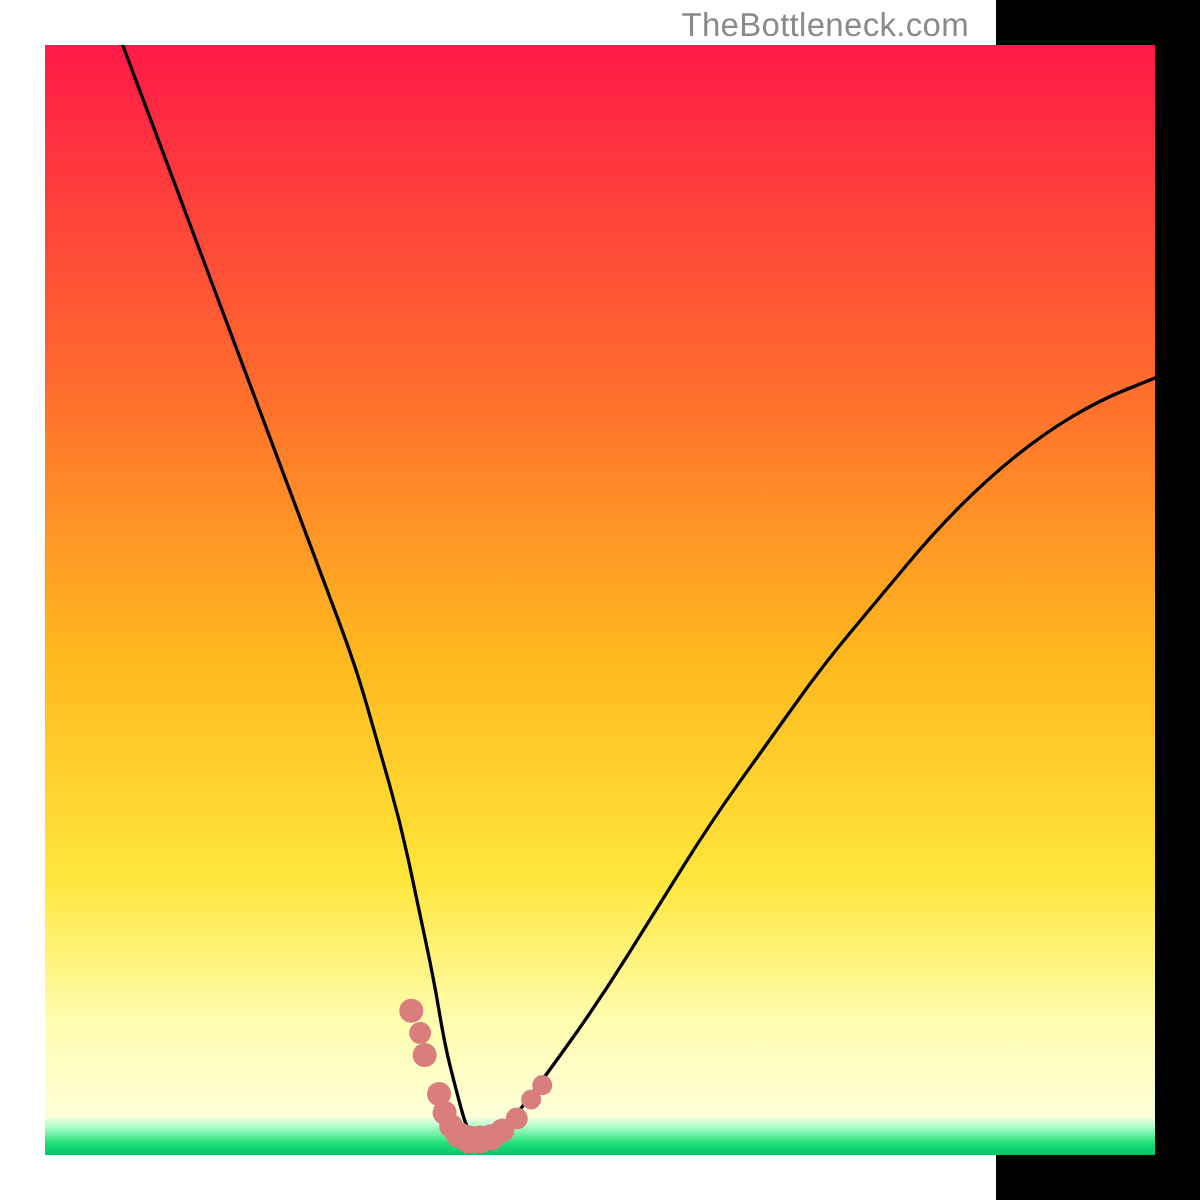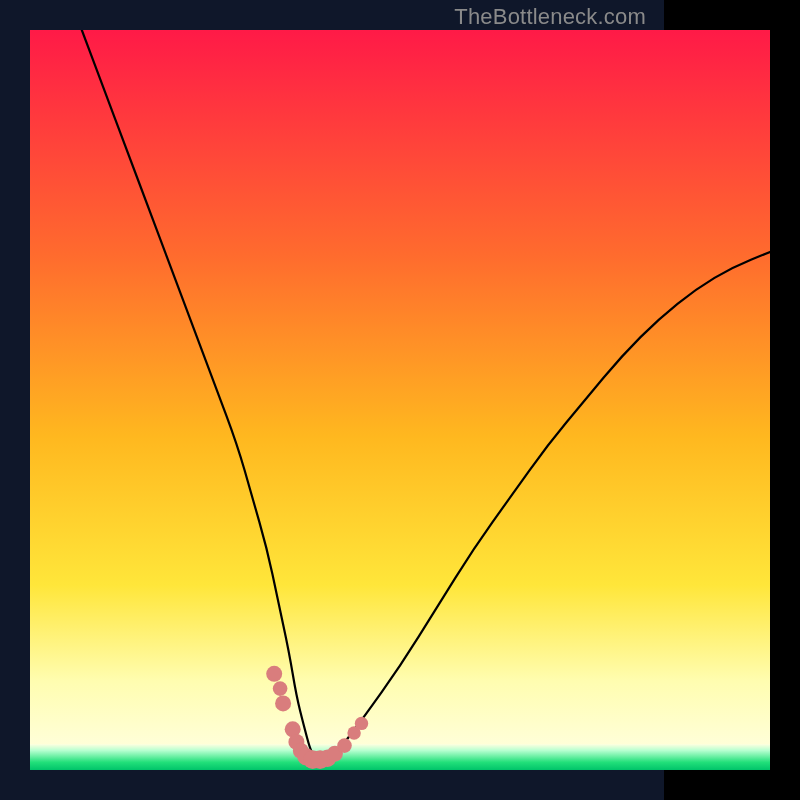--- a/index.html
+++ b/index.html
@@ -9,21 +9,21 @@
     height: 800px;
     background: #000;
     overflow: hidden;
   }
   .frame {
     position: absolute;
     left: 0;
     top: 0;
     width: 664px;
     height: 800px;
-    background: #0f172a;
+    background: #ffffff;
   }
   .plot {
     position: absolute;
     left: 30px;
     top: 30px;
     width: 740px;
     height: 740px;
     overflow: hidden;
   }
   .gradient {

